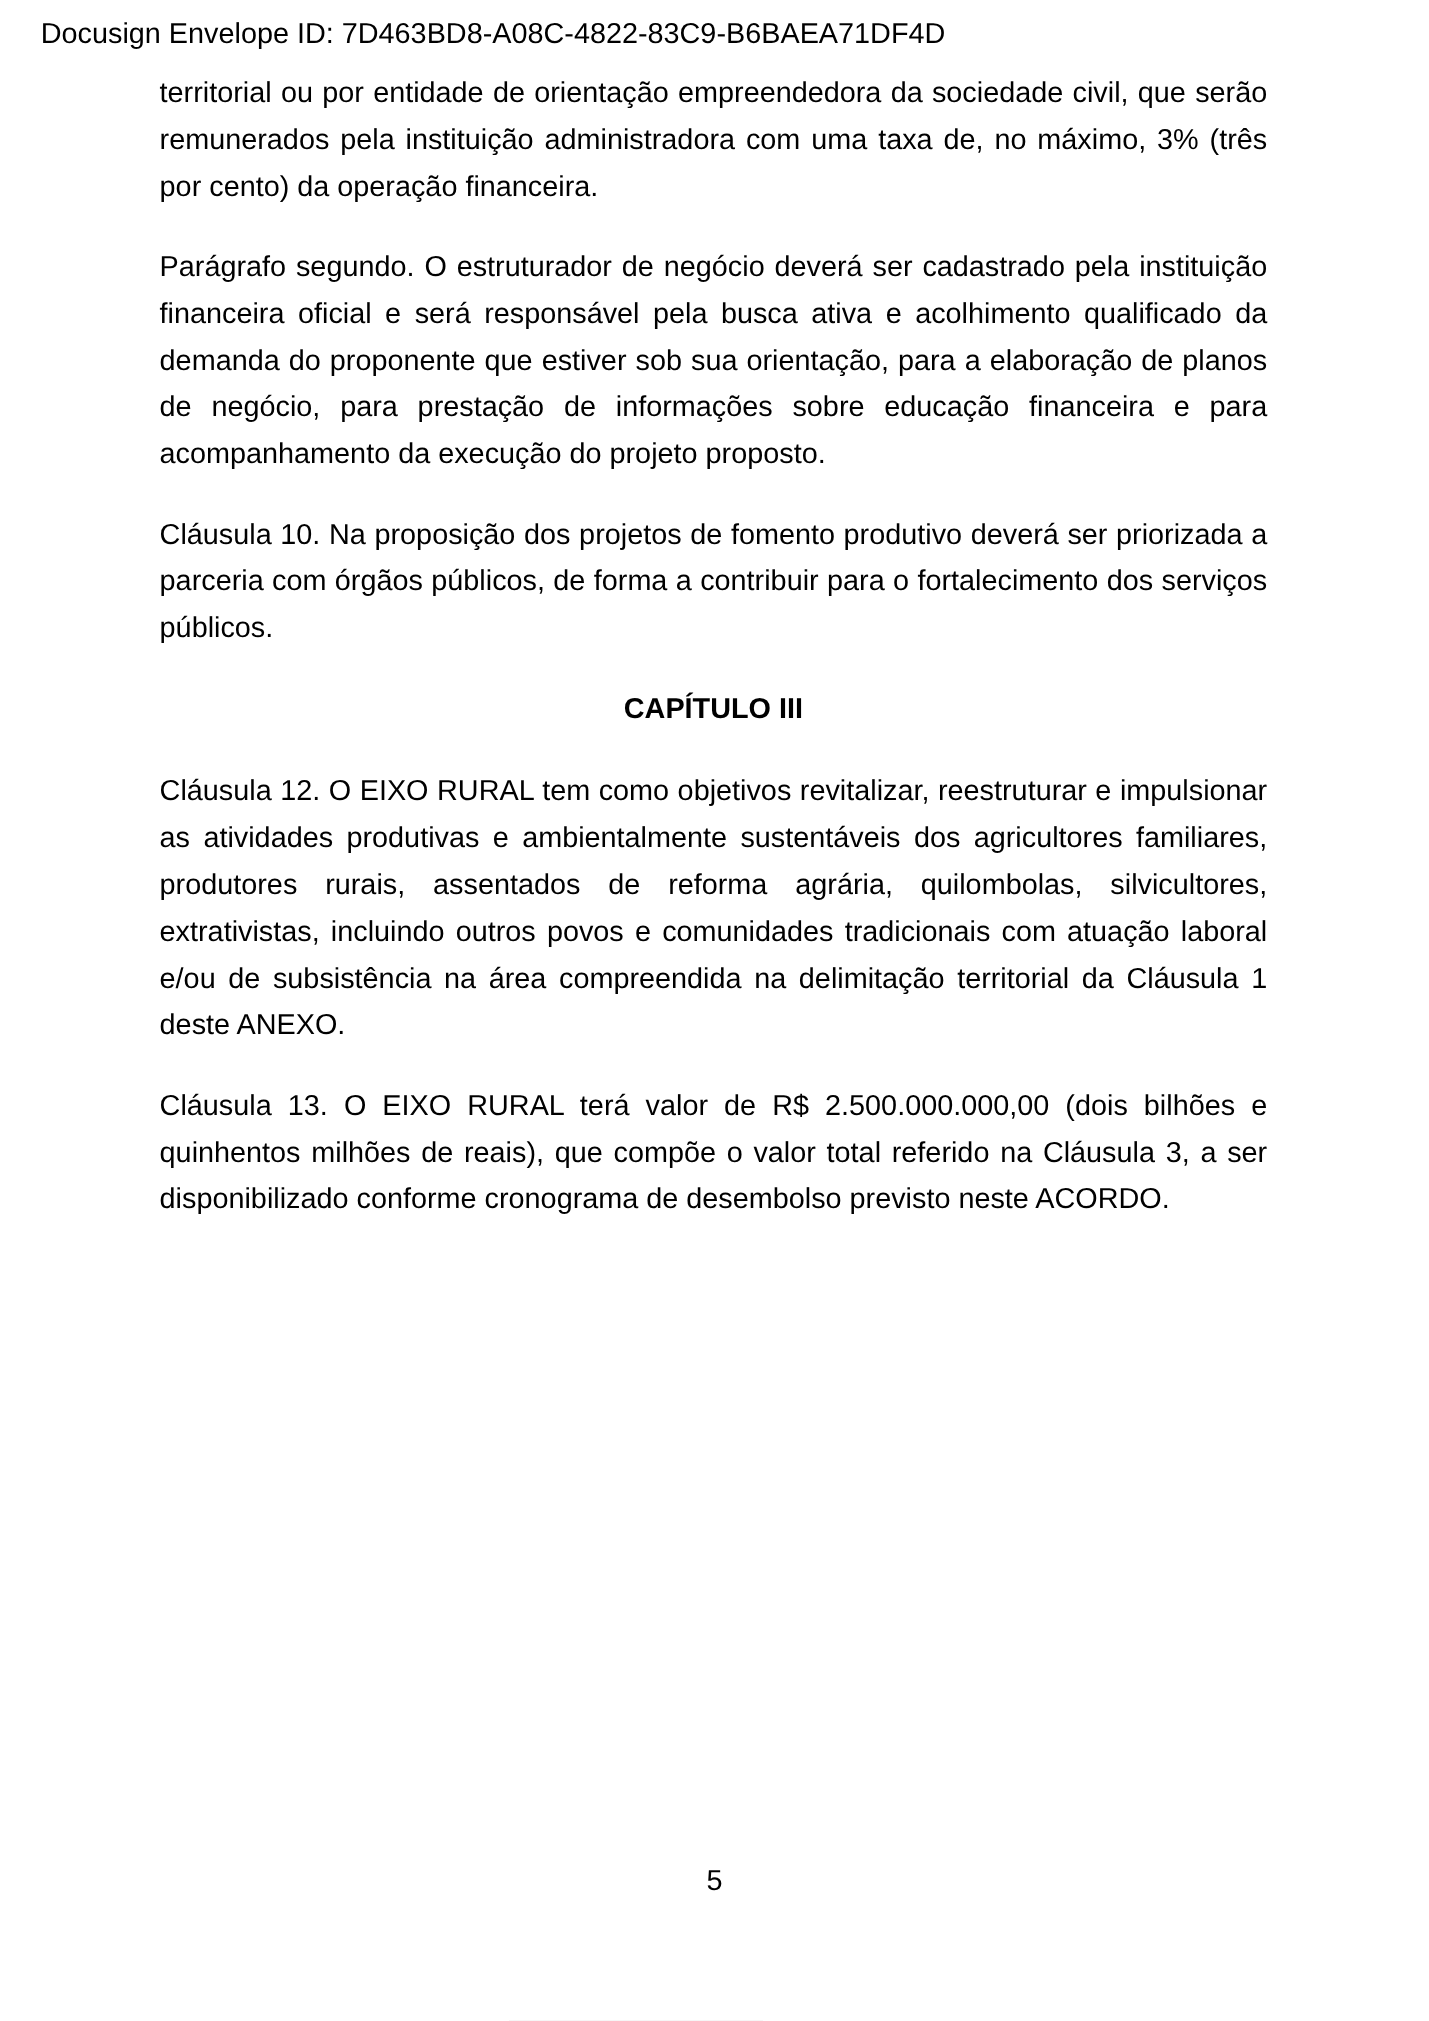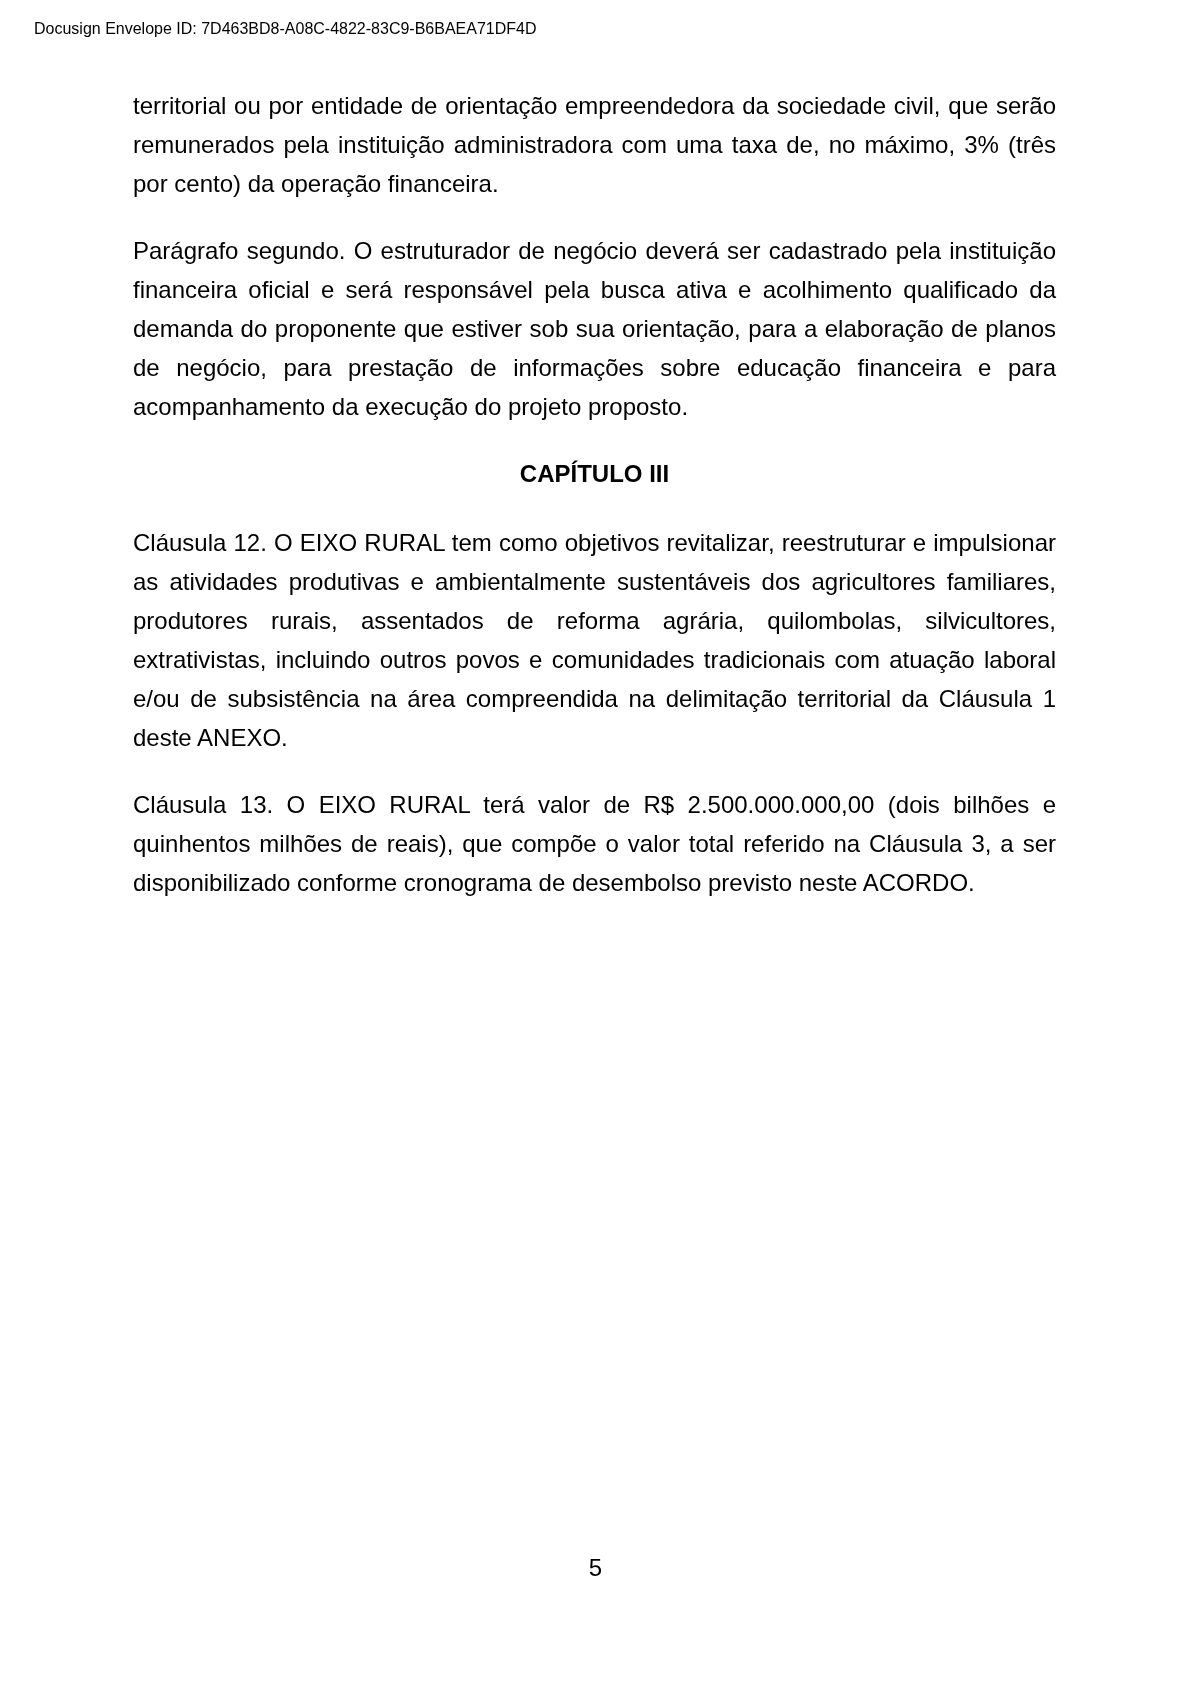--- a/index.html
+++ b/index.html
@@ -13,31 +13,31 @@
     height: 1684px;
     background: #ffffff;
     color: #000000;
     font-family: "Liberation Sans", "DejaVu Sans", sans-serif;
     overflow: hidden;
   }
   .docusign-header {
     position: absolute;
     left: 34px;
     top: 17px;
-    font-size: 16px;
+    font-size: 24px;
     line-height: 24px;
     color: #000000;
     white-space: nowrap;
   }
   .content {
     position: absolute;
     left: 133px;
     top: 0;
     width: 923px;
-    padding-top: 86px;
+    padding-top: 58px;
     font-size: 24px;
     line-height: 39px;
   }
   .para {
     margin: 0 0 28px 0;
     text-align: justify;
   }
   .para .lead {
     font-weight: normal;
   }
@@ -66,20 +66,22 @@
 
   <div class="docusign-header">Docusign Envelope ID: 7D463BD8-A08C-4822-83C9-B6BAEA71DF4D</div>
 
   <div class="content">
 
     <p class="para"><span>territorial ou por entidade de orientação empreendedora da sociedade civil, que serão remunerados pela instituição administradora com uma taxa de, no máximo, 3% (três por cento) da operação financeira.</span></p>
 
     <p class="para"><b class="lead">Parágrafo segundo.</b>
       <span>O estruturador de negócio deverá ser cadastrado pela instituição financeira oficial e será responsável pela busca ativa e acolhimento qualificado da demanda do proponente que estiver sob sua orientação, para a elaboração de planos de negócio, para prestação de informações sobre educação financeira e para acompanhamento da execução do projeto proposto.</span></p>
 
+    <p class="para"><b class="lead">Cláusula 10.</b>
+      <span>Na proposição dos projetos de fomento produtivo deverá ser priorizada a parceria com órgãos públicos, de forma a contribuir para o fortalecimento dos serviços públicos.</span></p>
 
 
     <p class="heading chapter">CAPÍTULO III</p>
 
 
     <p class="para"><b class="lead">Cláusula 12.</b>
       <span>O EIXO RURAL tem como objetivos revitalizar, reestruturar e impulsionar as atividades produtivas e ambientalmente sustentáveis dos agricultores familiares, produtores rurais, assentados de reforma agrária, quilombolas, silvicultores, extrativistas, incluindo outros povos e comunidades tradicionais com atuação laboral e/ou de subsistência na área compreendida na delimitação territorial da Cláusula 1 deste ANEXO.</span></p>
 
     <p class="para"><b class="lead">Cláusula 13.</b>
       <span>O EIXO RURAL terá valor de R$ 2.500.000.000,00 (dois bilhões e quinhentos milhões de reais), que compõe o valor total referido na Cláusula 3, a ser disponibilizado conforme cronograma de desembolso previsto neste ACORDO.</span></p>

